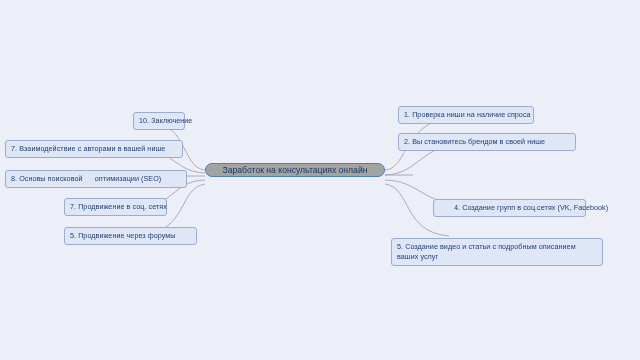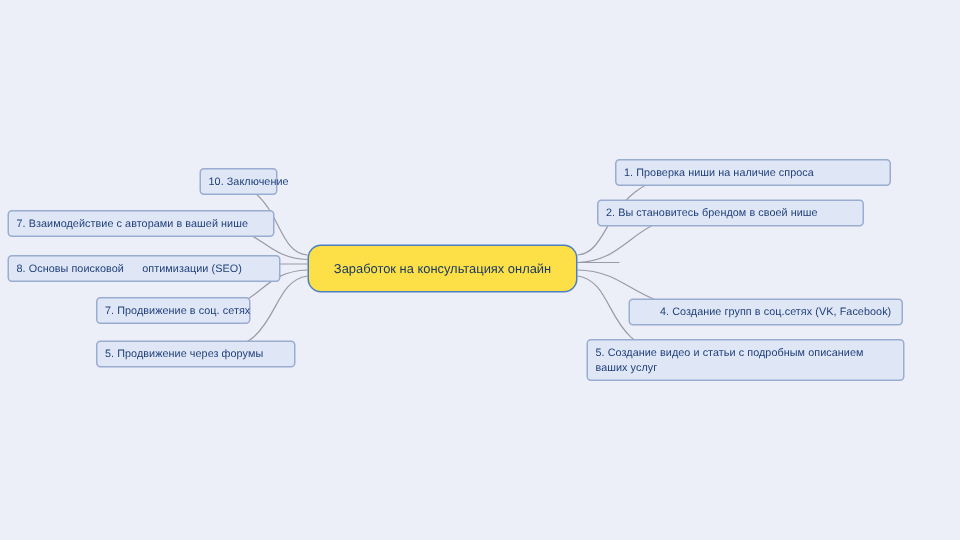--- a/index.html
+++ b/index.html
@@ -39,22 +39,22 @@
   }
   .node.two-line {
     white-space: normal;
   }
   .center-node {
     position: absolute;
     box-sizing: border-box;
     left: 205px;
     top: 163px;
     width: 180px;
-    height: 32px;
-    background: #fde047;
+    height: 14px;
+    background: #a3a3a3;
     border: 1px solid #4a7fc1;
     border-radius: 9px;
     color: #14365f;
     font-size: 8.6px;
     display: flex;
     align-items: center;
     justify-content: center;
     white-space: nowrap;
   }
 </style>
@@ -74,28 +74,28 @@
       <path d="M205,170 C180,168 190,118 139,120"></path>
       <path d="M205,173 C175,172 175,150 136,148"></path>
       <path d="M205,176 L149,176"></path>
       <path d="M205,180 C175,181 175,202 148,205"></path>
       <path d="M205,184 C178,188 188,232 141,235"></path>
     </g>
   </svg>
 
   <div class="center-node">Заработок на консультациях онлайн</div>
 
-  <div class="node" style="left:410px; top:106px; width:184px;">1. Проверка ниши на наличие спроса</div>
+  <div class="node" style="left:398px; top:106px; width:136px;">1. Проверка ниши на наличие спроса</div>
 
   <div class="node" style="left:398px; top:133px; width:178px;">2. Вы становитесь брендом в своей нише</div>
 
 
-  <div class="node" style="left:419px; top:199px; width:183px;padding-left:20px;">4. Создание групп в соц.сетях (VK, Facebook)</div>
+  <div class="node" style="left:433px; top:199px; width:153px;padding-left:20px;">4. Создание групп в соц.сетях (VK, Facebook)</div>
 
-  <div class="node two-line" style="left:391px; top:226px; width:212px;">5. Создание видео и статьи с подробным описанием ваших услуг</div>
+  <div class="node two-line" style="left:391px; top:238px; width:212px;">5. Создание видео и статьи с подробным описанием ваших услуг</div>
 
   <div class="node" style="left:64px; top:227px; width:133px;">5. Продвижение через форумы</div>
 
   <div class="node" style="left:64px; top:198px; width:103px;">7. Продвижение в соц. сетях</div>
 
   <div class="node" style="left:5px; top:170px; width:182px;">8. Основы поисковой      оптимизации (SEO)</div>
 
   <div class="node" style="left:5px; top:140px; width:178px;">7. Взаимодействие с авторами в вашей нише</div>
 
   <div class="node" style="left:133px; top:112px; width:52px;">10. Заключение</div>

